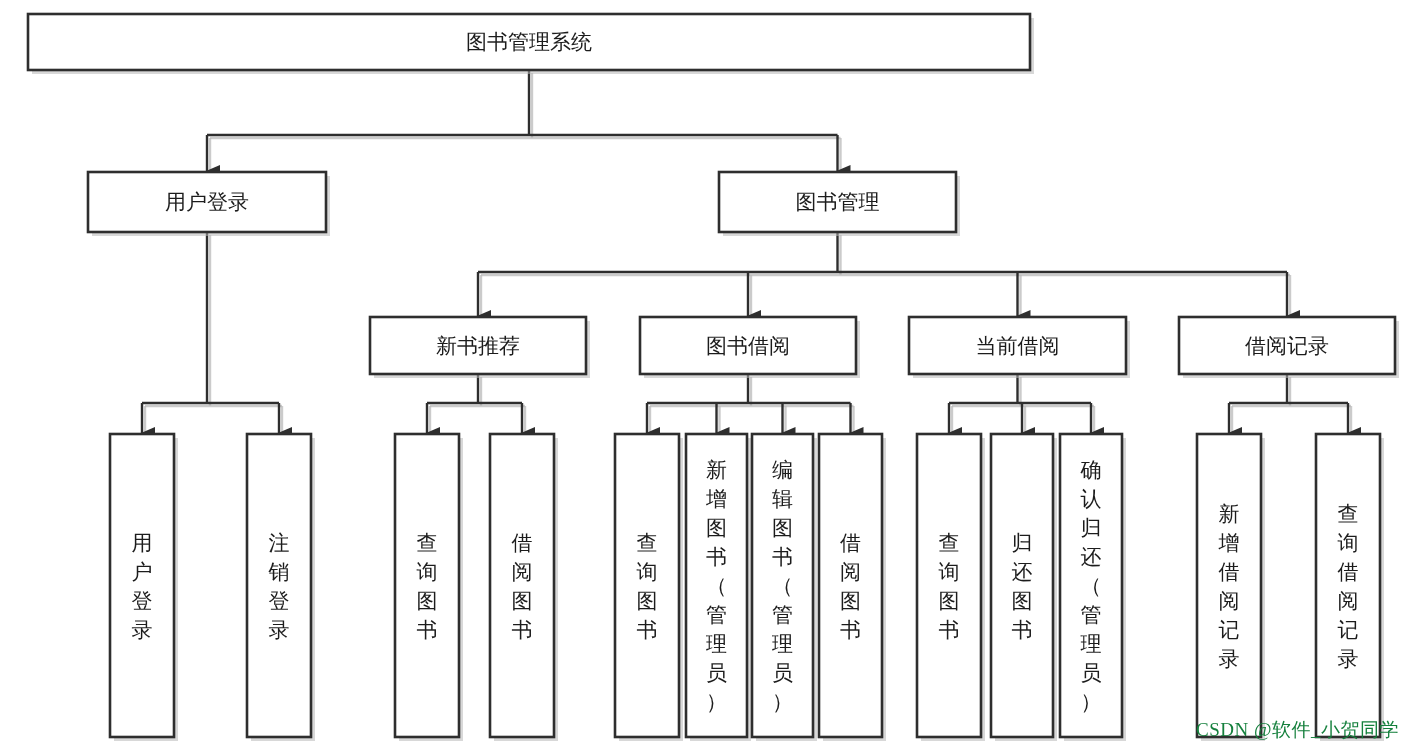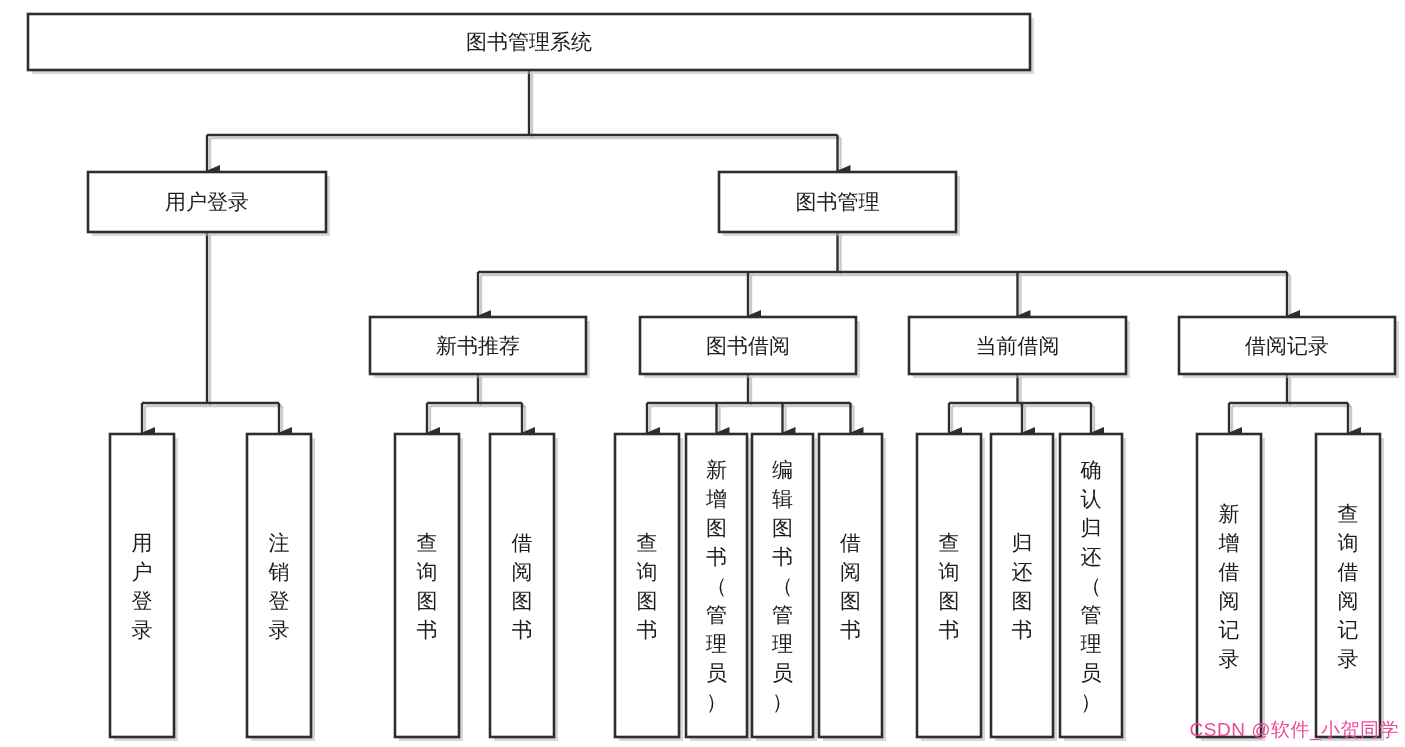--- a/index.html
+++ b/index.html
@@ -58,23 +58,23 @@
   .leaf-label {
     font-family: "DejaVu Sans", "Liberation Sans", sans-serif;
     fill: #1c1c1c;
     font-size: 21px;
     text-anchor: middle;
   }
   .watermark {
     position: absolute;
     right: 14px;
     bottom: 4px;
-    font-family: Liberation Sans, sans-serif;
+    font-family: Liberation Serif, serif;
     font-size: 19px;
-    color: #ec4899;
+    color: #15803d;
     letter-spacing: 0.5px;
     white-space: nowrap;
     pointer-events: none;
   }
 </style>
 </head>
 <body>
 
 <div id="diagram-root">
   <svg id="flow" viewBox="0 0 1405 747" xmlns="http://www.w3.org/2000/svg">

